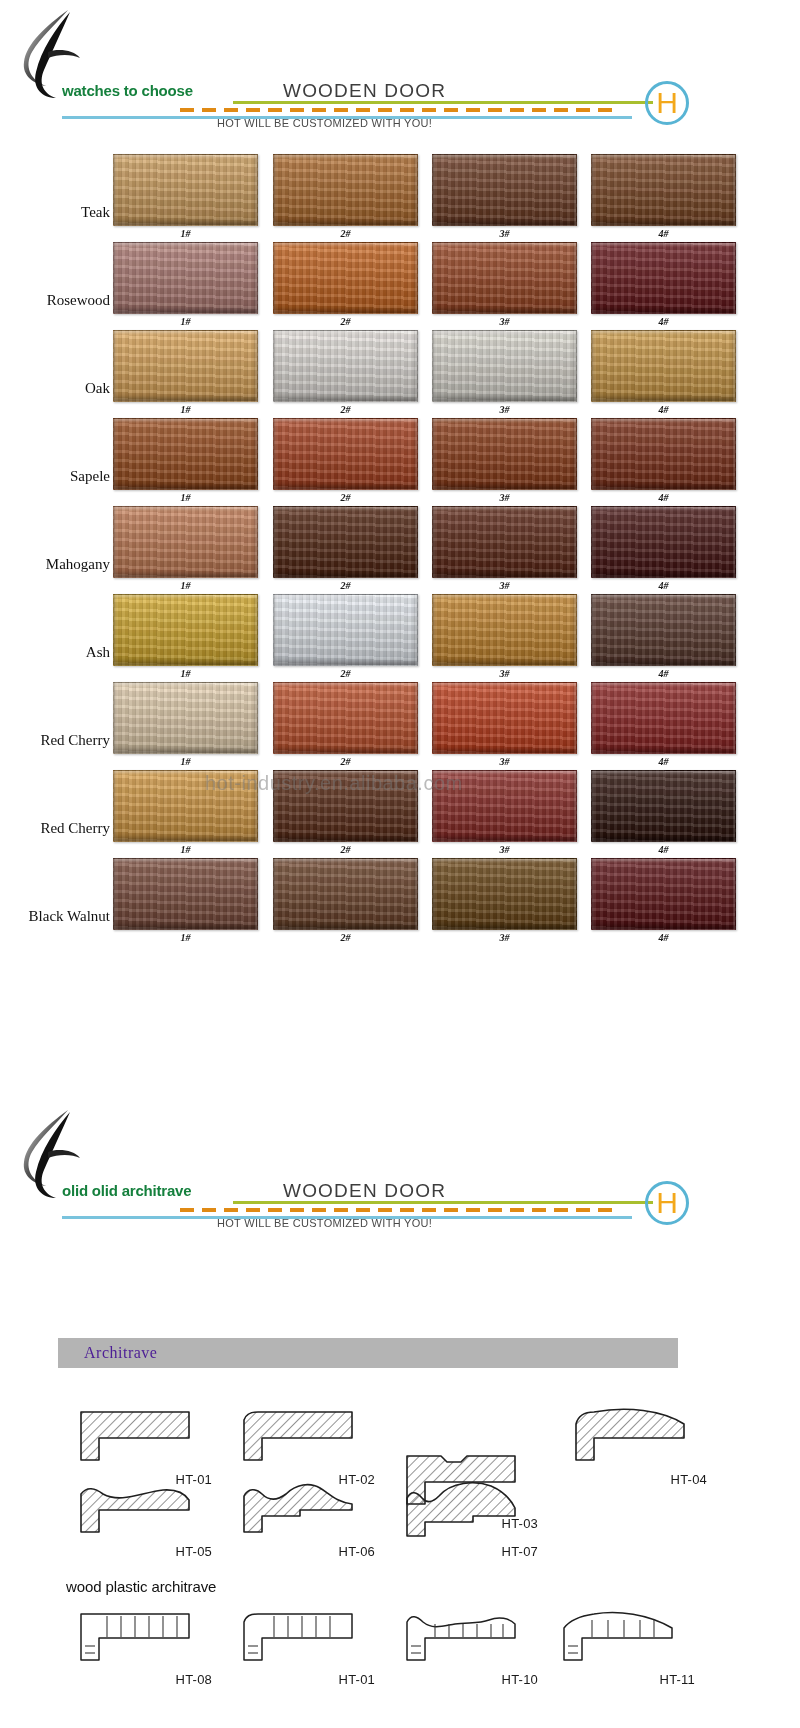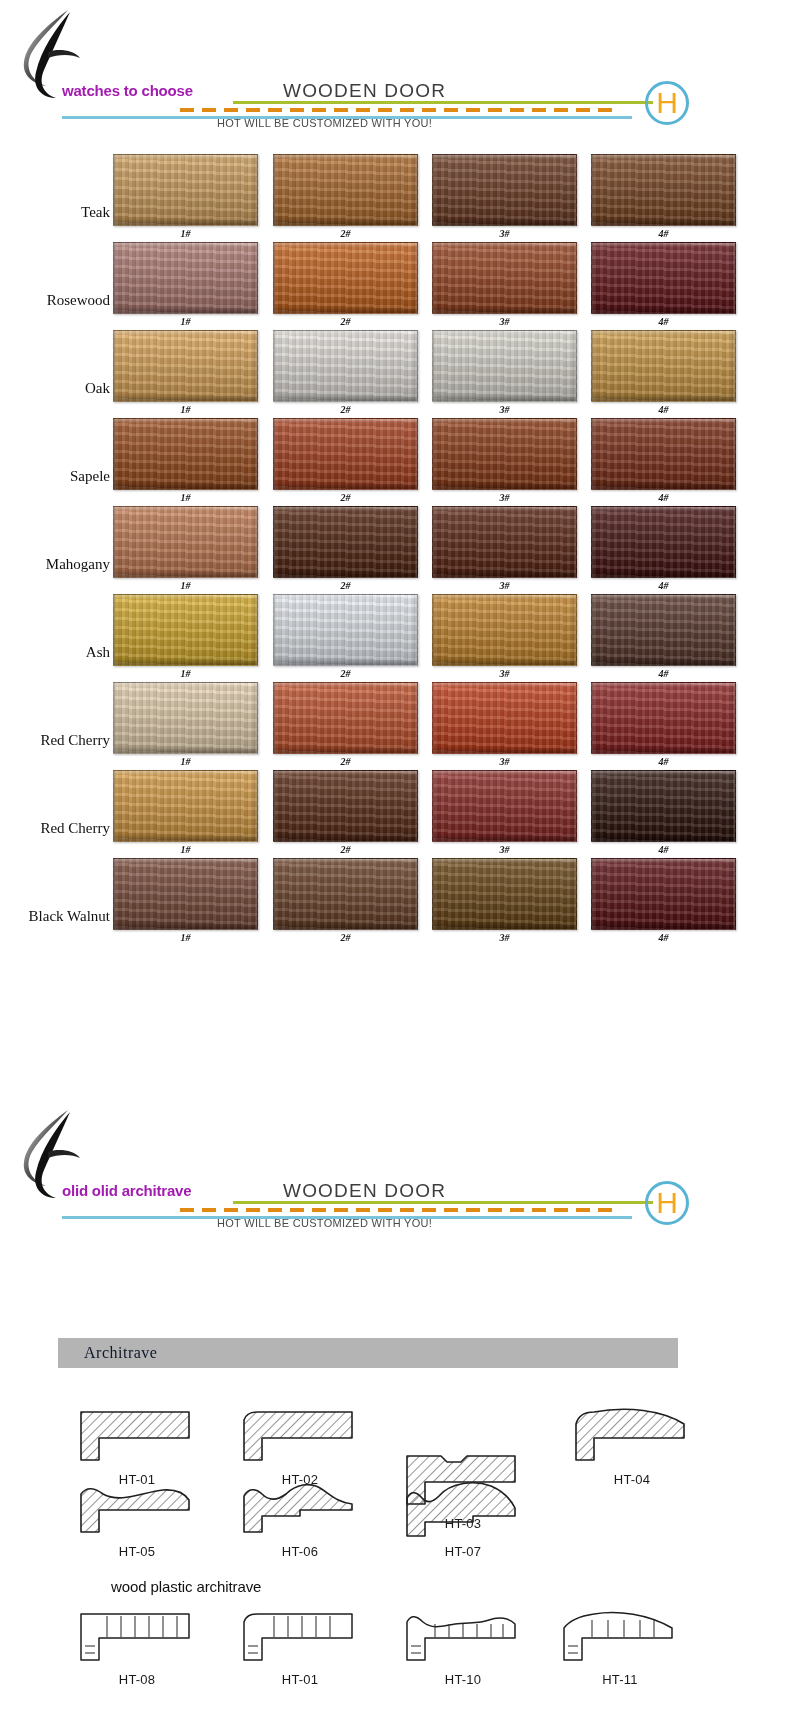--- a/index.html
+++ b/index.html
@@ -13,21 +13,21 @@
   }
   .page { position:relative; width:800px; height:1728px; }
 
   
   .banner { position:relative; width:720px; height:108px; }
   .banner-logo {
     position:absolute; left:18px; top:8px; width:72px; height:92px;
   }
   .banner-tagline {
     position:absolute; left:62px; top:82px;
-    font-size:15px; color:#a21caf; font-weight:600; letter-spacing:-.2px;
+    font-size:15px; color:#15803d; font-weight:600; letter-spacing:-.2px;
     white-space:nowrap;
   }
   .banner-wd {
     position:absolute; left:283px; top:80px;
     font-size:19px; color:#3d3d3d; letter-spacing:1.2px; white-space:nowrap;
     font-weight:400;
   }
   .banner-sub {
     position:absolute; left:217px; top:117px;
     font-size:11px; color:#4a4a4a; letter-spacing:.3px; white-space:nowrap;
@@ -79,36 +79,35 @@
     color:rgba(120,120,120,.5); letter-spacing:.5px; white-space:nowrap;
     pointer-events:none;
   }
 
   
   .arch-bar {
     position:absolute; left:58px; top:1338px; width:620px; height:30px;
     background:#b4b4b4; display:flex; align-items:center;
   }
   .arch-bar span {
-    margin-left:26px; color:#0f172a; font-family:"Liberation Serif", serif;
+    margin-left:26px; color:#4c1d95; font-family:"Liberation Serif", serif;
     font-size:16px; letter-spacing:.5px;
   }
   .profile {
-    position:absolute; text-align:center;
+    position:absolute; text-align:right;
   }
   .profile svg { display:block; margin:0 auto; }
   .plabel {
     font-family:"Liberation Sans",sans-serif; font-size:13px; color:#1a1a1a;
     margin-top:2px; letter-spacing:.2px;
   }
   .section-title {
     position:absolute; left:66px; top:1578px;
     font-family:"Liberation Sans",sans-serif; font-size:15px; color:#111;
     letter-spacing:-.1px;
-    margin-left:45px;
   }
 </style>
 </head>
 <body>
 
 <div class="page">
 
   <div class="banner" style="position:absolute;left:0;top:0;">
     <svg class="banner-logo" viewBox="0 0 72 92">
       <defs>
@@ -300,20 +299,21 @@
           <div class="sw" style="background: repeating-linear-gradient(90deg, rgba(0, 0, 0, 0.1) 0px, rgba(0, 0, 0, 0.1) 1px, rgba(255, 255, 255, 0.07) 1px, rgba(255, 255, 255, 0.07) 4px, rgba(0, 0, 0, 0.05) 4px, rgba(0, 0, 0, 0.05) 7px), repeating-linear-gradient(2deg, rgba(255, 255, 255, 0.1) 0px, rgba(255, 255, 255, 0.1) 3px, rgba(0, 0, 0, 0.08) 3px, rgba(0, 0, 0, 0.08) 9px), linear-gradient(rgba(255, 255, 255, 0.18), rgba(0, 0, 0, 0.22)), rgb(107, 69, 19);"></div>
           <div class="cnum">3#</div>
         </div>
         <div class="cell" style="left: 591px;">
           <div class="sw" style="background: repeating-linear-gradient(90deg, rgba(0, 0, 0, 0.1) 0px, rgba(0, 0, 0, 0.1) 1px, rgba(255, 255, 255, 0.07) 1px, rgba(255, 255, 255, 0.07) 4px, rgba(0, 0, 0, 0.05) 4px, rgba(0, 0, 0, 0.05) 7px), repeating-linear-gradient(2deg, rgba(255, 255, 255, 0.1) 0px, rgba(255, 255, 255, 0.1) 3px, rgba(0, 0, 0, 0.08) 3px, rgba(0, 0, 0, 0.08) 9px), linear-gradient(rgba(255, 255, 255, 0.18), rgba(0, 0, 0, 0.22)), rgb(93, 15, 18);"></div>
           <div class="cnum">4#</div>
         </div>
       </div>
     </div>
 
+  <div class="watermark">hot-industry.en.alibaba.com</div>
 
   <div class="banner" style="position:absolute;left:0;top:1100px;">
     <svg class="banner-logo" viewBox="0 0 72 92">
       <path d="M50 2 C38 16 22 30 14 44 C6 58 12 72 28 78 C16 76 4 68 6 54 C8 36 28 18 50 2 Z" fill="url(#sw1)"></path>
       <path d="M52 4 C44 22 34 44 26 62 C20 76 26 86 38 90 C24 90 14 80 18 64 C23 42 38 20 52 4 Z" fill="#111"></path>
       <path d="M30 44 C40 40 56 42 62 50 C54 46 40 46 30 50 Z" fill="#222"></path>
     </svg>
     <div class="banner-tagline">olid olid architrave</div>
     <div class="banner-wd">WOODEN DOOR</div>
     <div class="line-green"></div>

